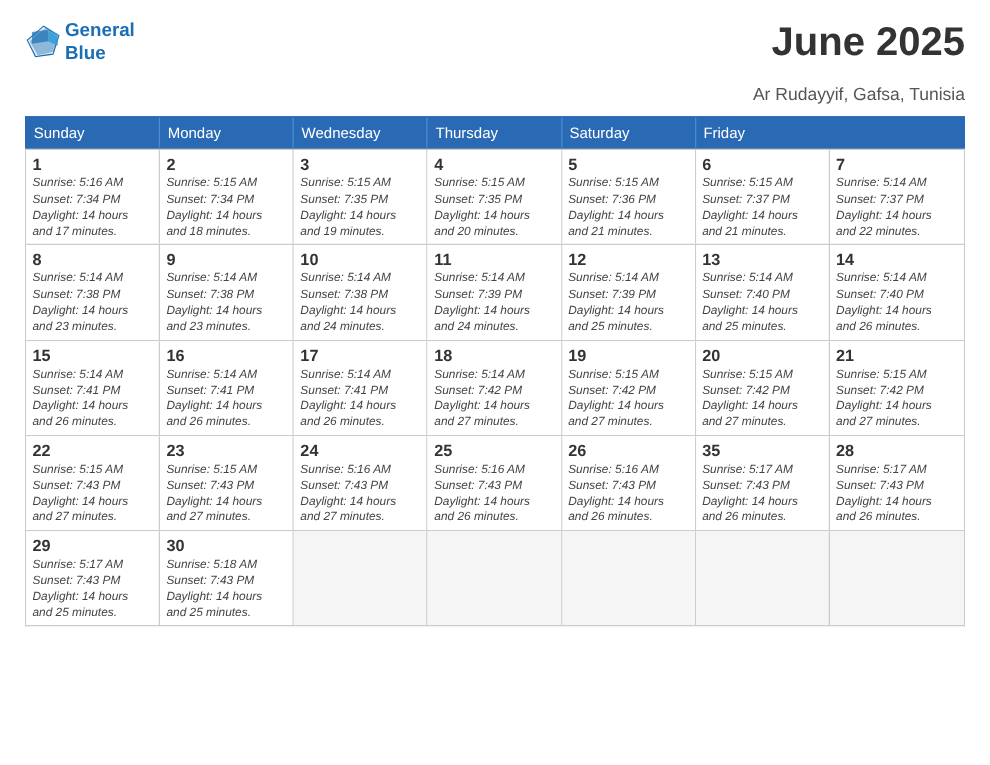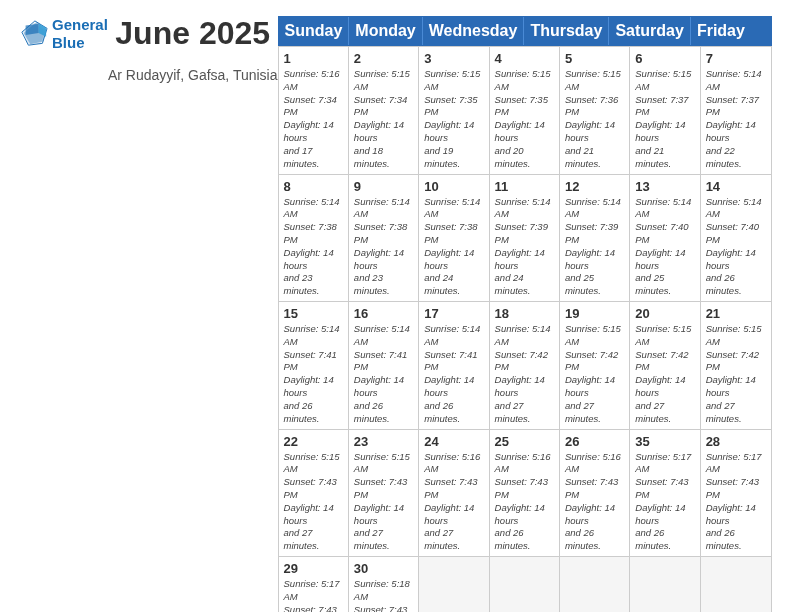--- a/index.html
+++ b/index.html
@@ -9,21 +9,21 @@
       background: #fff;
       font-family: Arial, sans-serif;
       font-size: 11px;
       color: #333;
     }
     .page {
       width: 792px;
       height: 502px;
       padding: 16px 20px 10px 20px;
       display: flex;
-      flex-direction: row;
+      flex-direction: column;
     }
     .header {
       display: flex;
       justify-content: space-between;
       align-items: flex-start;
       margin-bottom: 10px;
     }
     .logo {
       display: flex;
       align-items: center;
@@ -34,42 +34,41 @@
       height: 28px;
     }
     .title-block {
       text-align: right;
     }
     .month-title {
       font-size: 32px;
       font-weight: bold;
       color: #333;
       line-height: 1.1;
-      text-align: center;
     }
     .subtitle {
       font-size: 14px;
       color: #555;
       margin-top: 16px;
     }
     .calendar {
       flex: 1;
       display: flex;
       flex-direction: column;
     }
     .cal-header {
       display: grid;
       grid-template-columns: repeat(7, 1fr);
       background: #2a6ab5;
       border: 1px solid #2a6ab5;
     }
     .cal-header-cell {
       color: #fff;
-      font-weight: bold;
-      font-size: 16px;
+      font-weight: normal;
+      font-size: 12px;
       padding: 5px 6px;
       text-align: left;
       border-right: 1px solid #4a8ad5;
     }
     .cal-header-cell:last-child { border-right: none; }
     .cal-body {
       display: flex;
       flex-direction: column;
       flex: 1;
       border-left: 1px solid #ccc;

